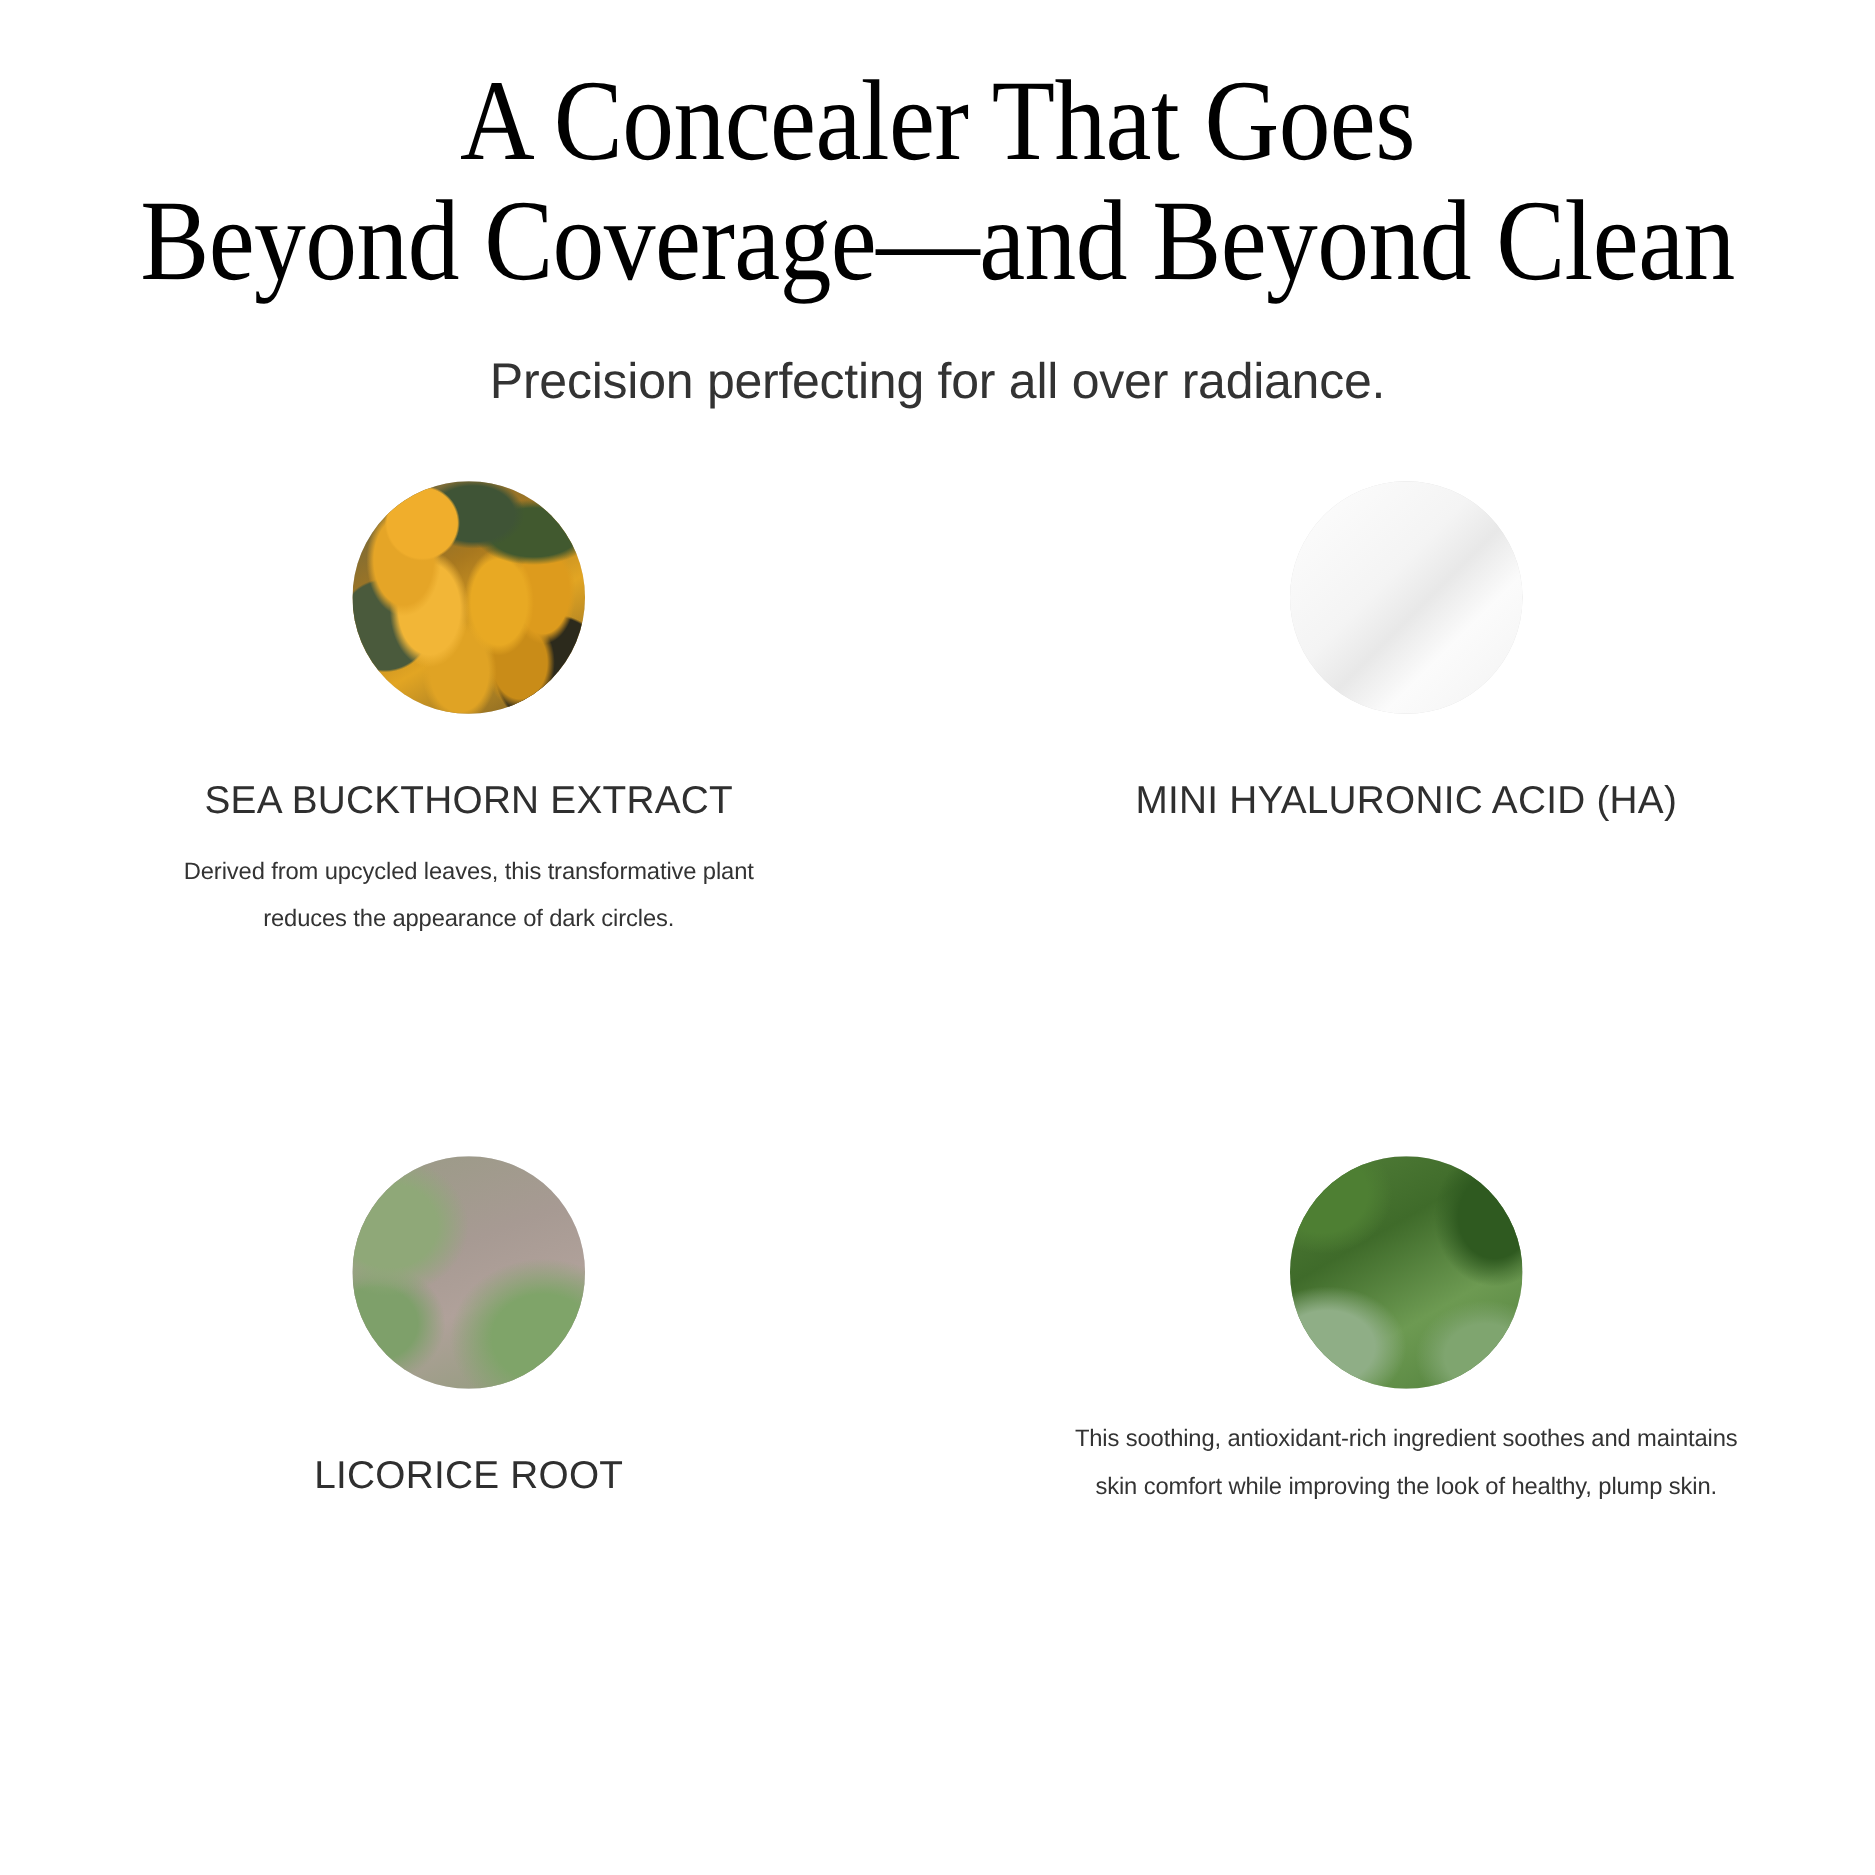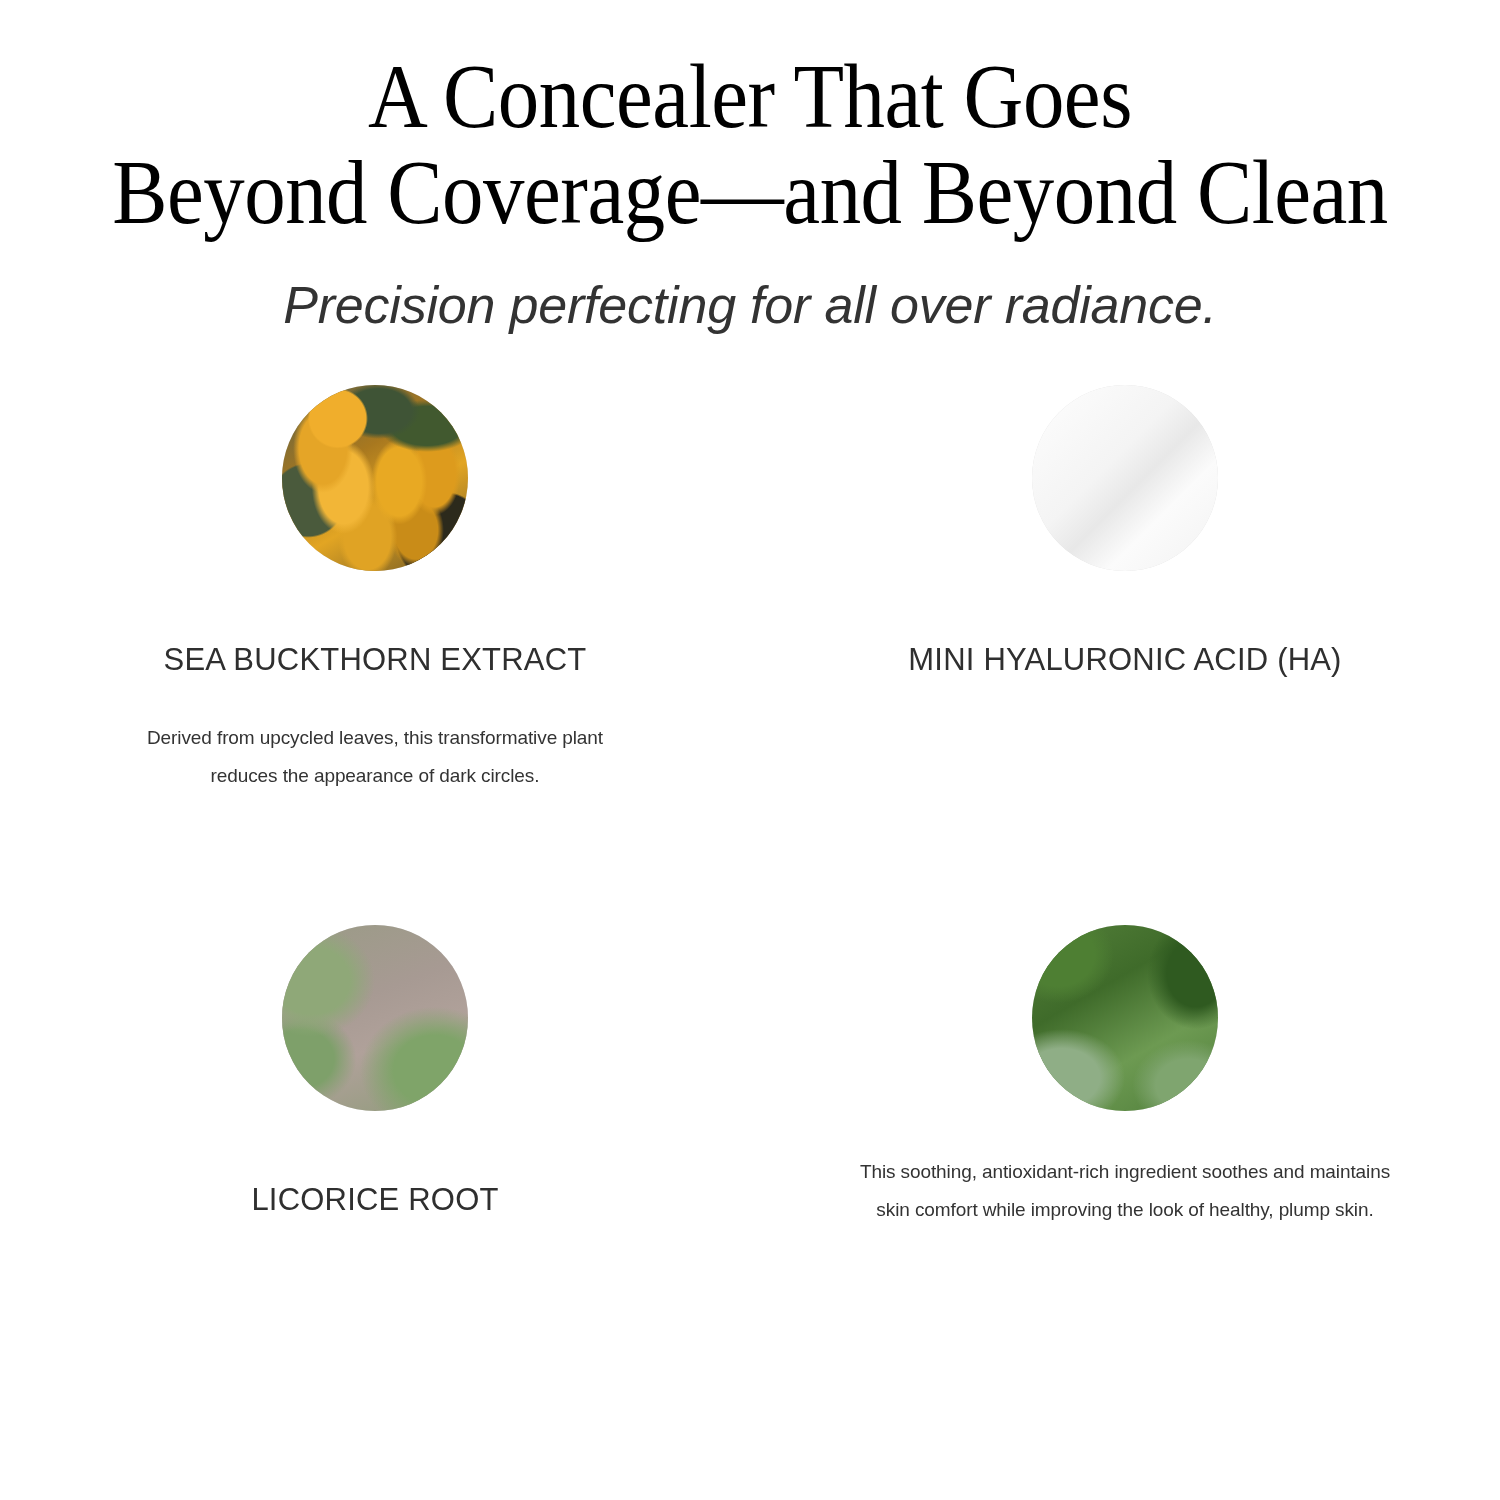--- a/index.html
+++ b/index.html
@@ -41,44 +41,42 @@
     color: #000000;
     letter-spacing: -0.5px;
     transform: scaleX(0.90);
     transform-origin: center top;
     white-space: pre-line;
   }
 
   .subhead {
     margin-top: 42px;
     font-family: "Liberation Sans", sans-serif;
-    font-size: 52px;
+    font-size: 40px;
     line-height: 46px;
     font-weight: 400;
     color: #333333;
     letter-spacing: -0.2px;
-    font-style: italic;
   }
 
   
   .grid {
     position: absolute;
     top: 385px;
     left: 0;
     width: 1500px;
     display: grid;
     grid-template-columns: 750px 750px;
     grid-template-rows: 540px 540px;
   }
 
   .card {
     display: flex;
     flex-direction: column;
     align-items: center;
-    gap: 20px;
   }
 
   
   .thumb {
     position: relative;
     width: 186px;
     height: 186px;
     border-radius: 50%;
     overflow: hidden;
     flex: none;

